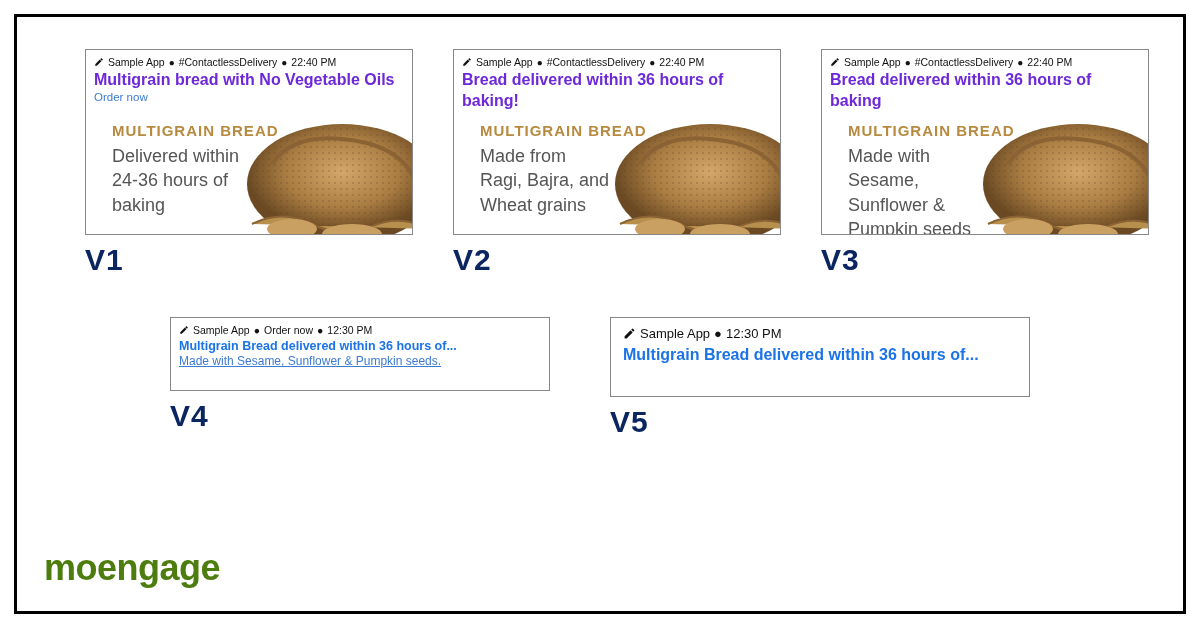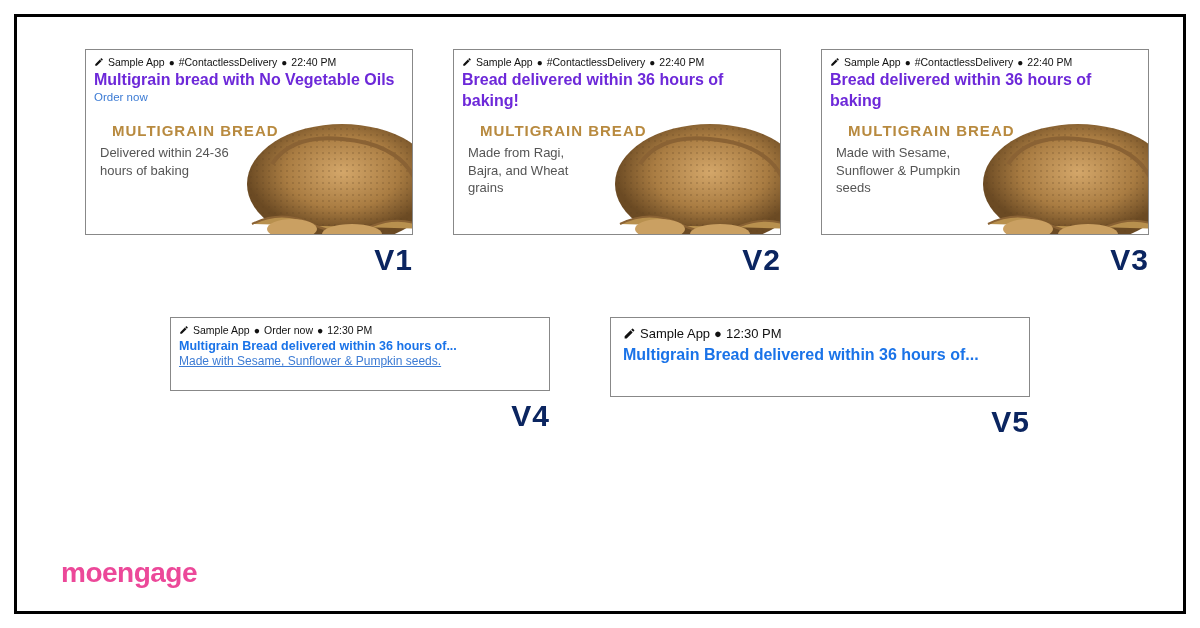--- a/index.html
+++ b/index.html
@@ -23,21 +23,21 @@
   }
   .row-bottom {
     display: flex;
     justify-content: center;
     padding: 40px 0 0 0;
     gap: 60px;
   }
   .variant {
     display: flex;
     flex-direction: column;
-    align-items: flex-end;
+    align-items: flex-start;
   }
   .card {
     border: 1px solid #888;
     background: #fff;
     position: relative;
     overflow: hidden;
   }
   .card-lg {
     width: 328px;
     height: 186px;
@@ -88,24 +88,24 @@
     top: 8px;
     font-family: Arial, sans-serif;
     font-size: 15px;
     letter-spacing: 1px;
     color: #b88a3f;
     text-transform: uppercase;
     font-weight: 600;
   }
   .hero-sub {
     position: absolute;
-    left: 14px;
+    left: 26px;
     top: 30px;
     width: 130px;
-    font-size: 13px;
+    font-size: 18px;
     color: #555;
     line-height: 1.35;
   }
   .bread {
     position: absolute;
     right: -20px;
     bottom: -10px;
     width: 220px;
     height: 130px;
   }
@@ -137,26 +137,26 @@
     font-size: 12px;
     padding: 0 8px;
     line-height: 1.3;
     text-decoration: underline;
   }
   .v5 .sm-meta { font-size: 13px; padding: 8px 12px 4px 12px; }
   .v5 .sm-title { font-size: 16px; padding: 0 12px; }
   .v5 .sm-sub { font-size: 15px; padding: 0 12px 6px 12px; }
   .logo {
     position: absolute;
-    left: 44px;
+    left: 27px;
     bottom: 22px;
     font-family: Arial, sans-serif;
-    font-size: 28px;
+    font-size: 36px;
     font-weight: 700;
-    color: #ec4899;
+    color: #4d7c0f;
     letter-spacing: -0.5px;
   }
 </style>
 </head>
 <body>
 
 <div class="frame">
 
   <div class="row-top">
 

